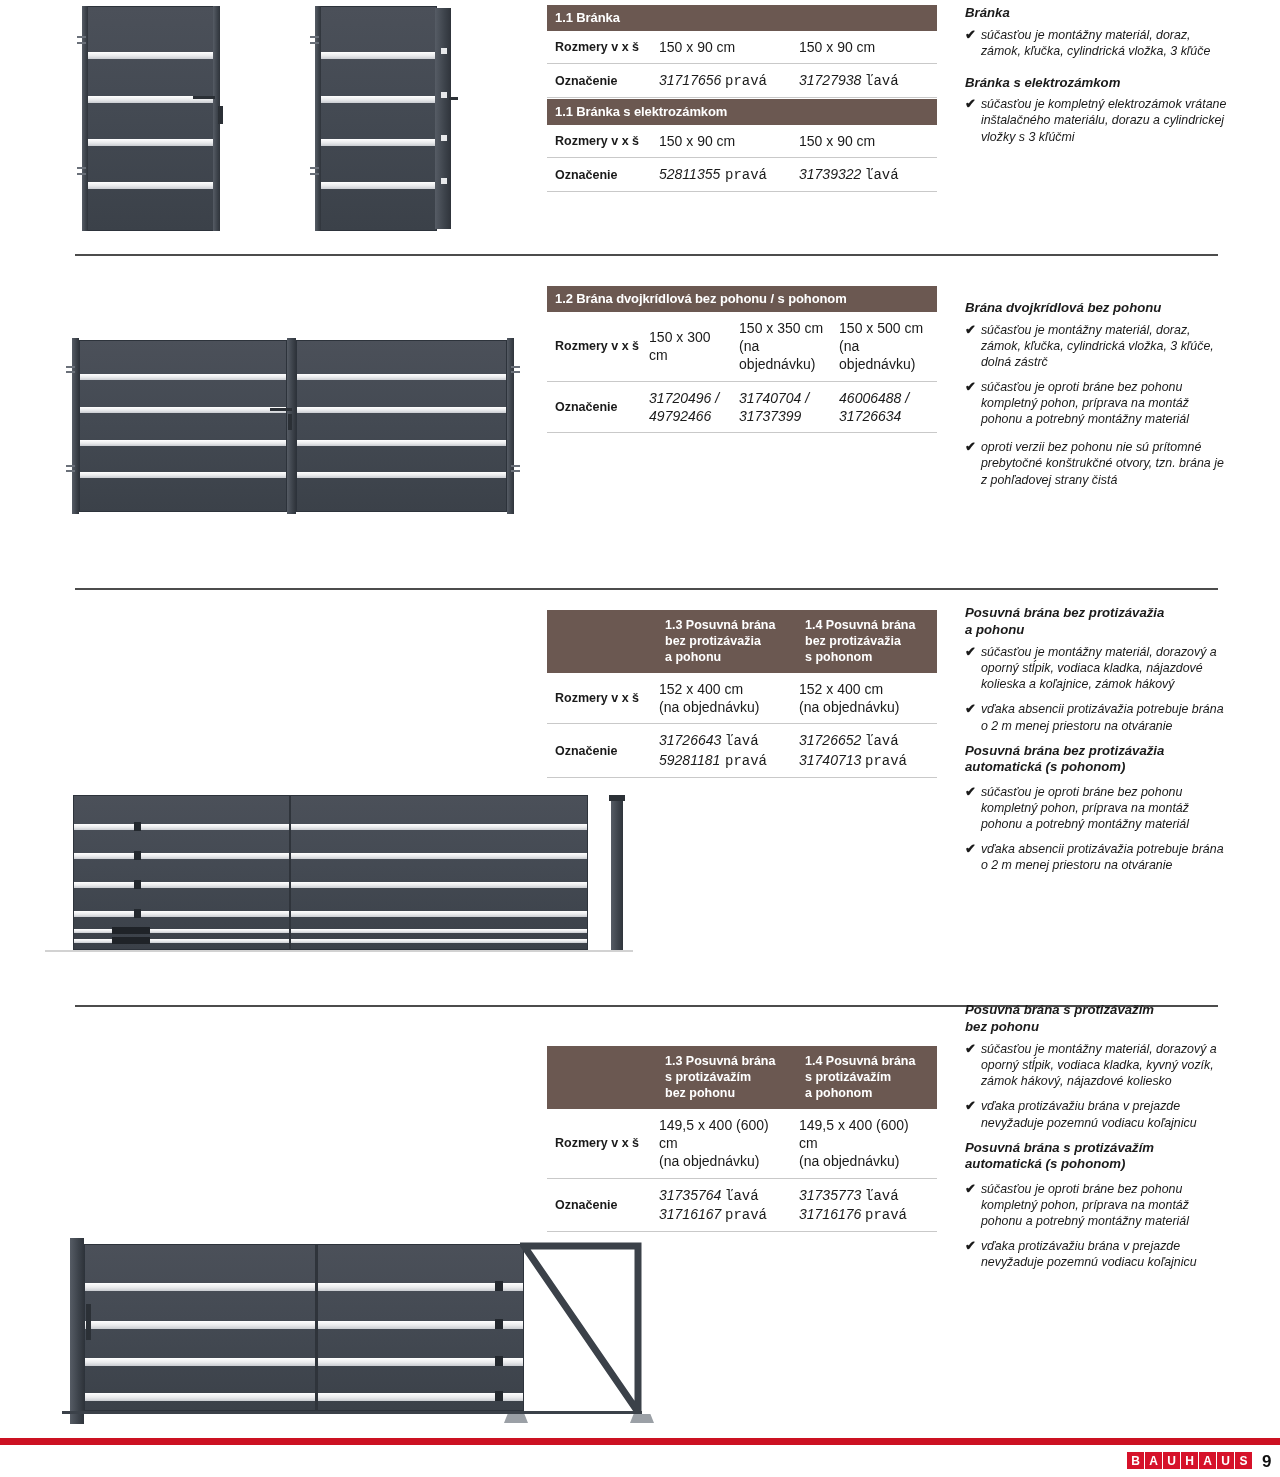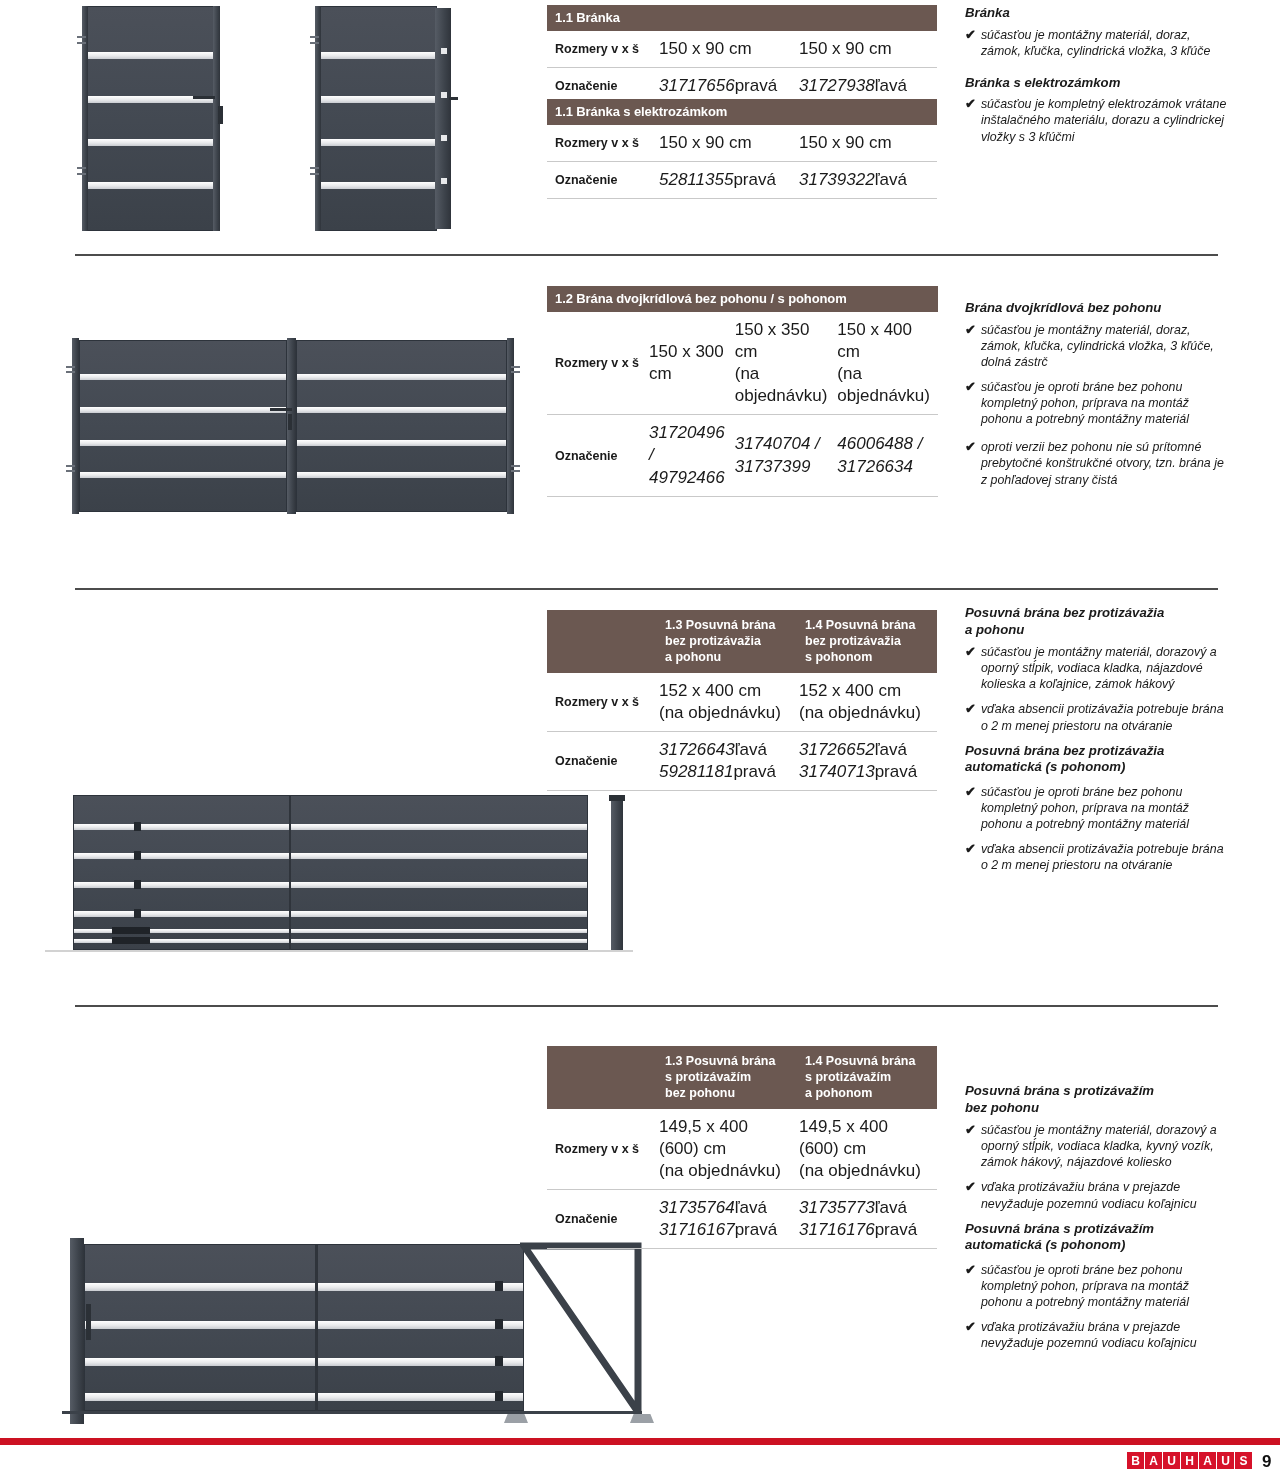--- a/index.html
+++ b/index.html
@@ -45,28 +45,28 @@
   .tbl .hdr-blank { background: #6b5851; }
   .tbl td.lbl {
     font-weight: bold;
     font-size: 12.5px;
     padding: 7px 8px 7px 8px;
     vertical-align: middle;
     white-space: nowrap;
     border-bottom: 1.5px solid #c9c9c9;
   }
   .tbl td.val {
-    font-size: 17px;
+    font-size: 14px;
     line-height: 1.3;
     padding: 7px 8px 7px 2px;
     vertical-align: middle;
     border-bottom: 1.5px solid #c9c9c9;
   }
   .code { font-style: italic; }
-  .side { font-style: normal; }
+  .side { font-style: normal; font-family: Liberation Mono, monospace; }
   .pairline { white-space: nowrap; }
   .pairline .code { display: inline-block; min-width: 66px; }
   .pairline .side { display: inline-block; }
 
   
   .feat { position: absolute; width: 268px; font-style: italic; }
   .feat h4 {
     font-size: 13.2px;
     font-weight: bold;
     line-height: 1.25;
@@ -268,21 +268,21 @@
     <table class="tbl" style="left:547px;top:286px;width:390px;">
       <tbody>
           <tr class="hdr-bar">
         <td colspan="4">1.2 Brána dvojkrídlová bez pohonu / s pohonom</td>
       </tr>
       <tr>
         <td class="lbl" style="width:92px;">Rozmery v x š</td>
         <td class="val" style="width:90px;white-space:pre-line;">150 x 300 cm</td>
         <td class="val" style="width:100px;white-space:pre-line;">150 x 350 cm
 (na objednávku)</td>
-        <td class="val" style="white-space:pre-line;">150 x 400 cm
+        <td class="val" style="white-space:pre-line;">150 x 500 cm
 (na objednávku)</td>
       </tr>
       <tr>
         <td class="lbl">Označenie</td>
         <td class="val code" style="white-space:pre-line;">31720496 /
 49792466</td>
         <td class="val code" style="white-space:pre-line;">31740704 /
 31737399</td>
         <td class="val code" style="white-space:pre-line;">46006488 /
 31726634</td>
@@ -439,21 +439,21 @@
           <div class="pairline"><span class="code">31716167</span><span class="side">pravá</span></div>
         </td>
         <td class="val">
           <div class="pairline"><span class="code">31735773</span><span class="side">ľavá</span></div>
           <div class="pairline"><span class="code">31716176</span><span class="side">pravá</span></div>
         </td>
       </tr>
     </tbody>
       </table>
 
-    <div class="feat" style="left:965px;top:1083px;">
+    <div class="feat" style="left:965px;top:1002px;">
       <h4 style="white-space:pre-line;">Posuvná brána s protizávažím
 bez pohonu</h4>
       <div class="bullet" style="margin-top:6px;">
         <span class="tick">✔</span>
         <span>súčasťou je montážny materiál, dorazový a oporný stĺpik, vodiaca kladka, kyvný vozík, zámok hákový, nájazdové koliesko</span>
       </div>
       <div class="bullet">
         <span class="tick">✔</span>
         <span>vďaka protizávažiu brána v prejazde nevyžaduje pozemnú vodiacu koľajnicu</span>
       </div>

